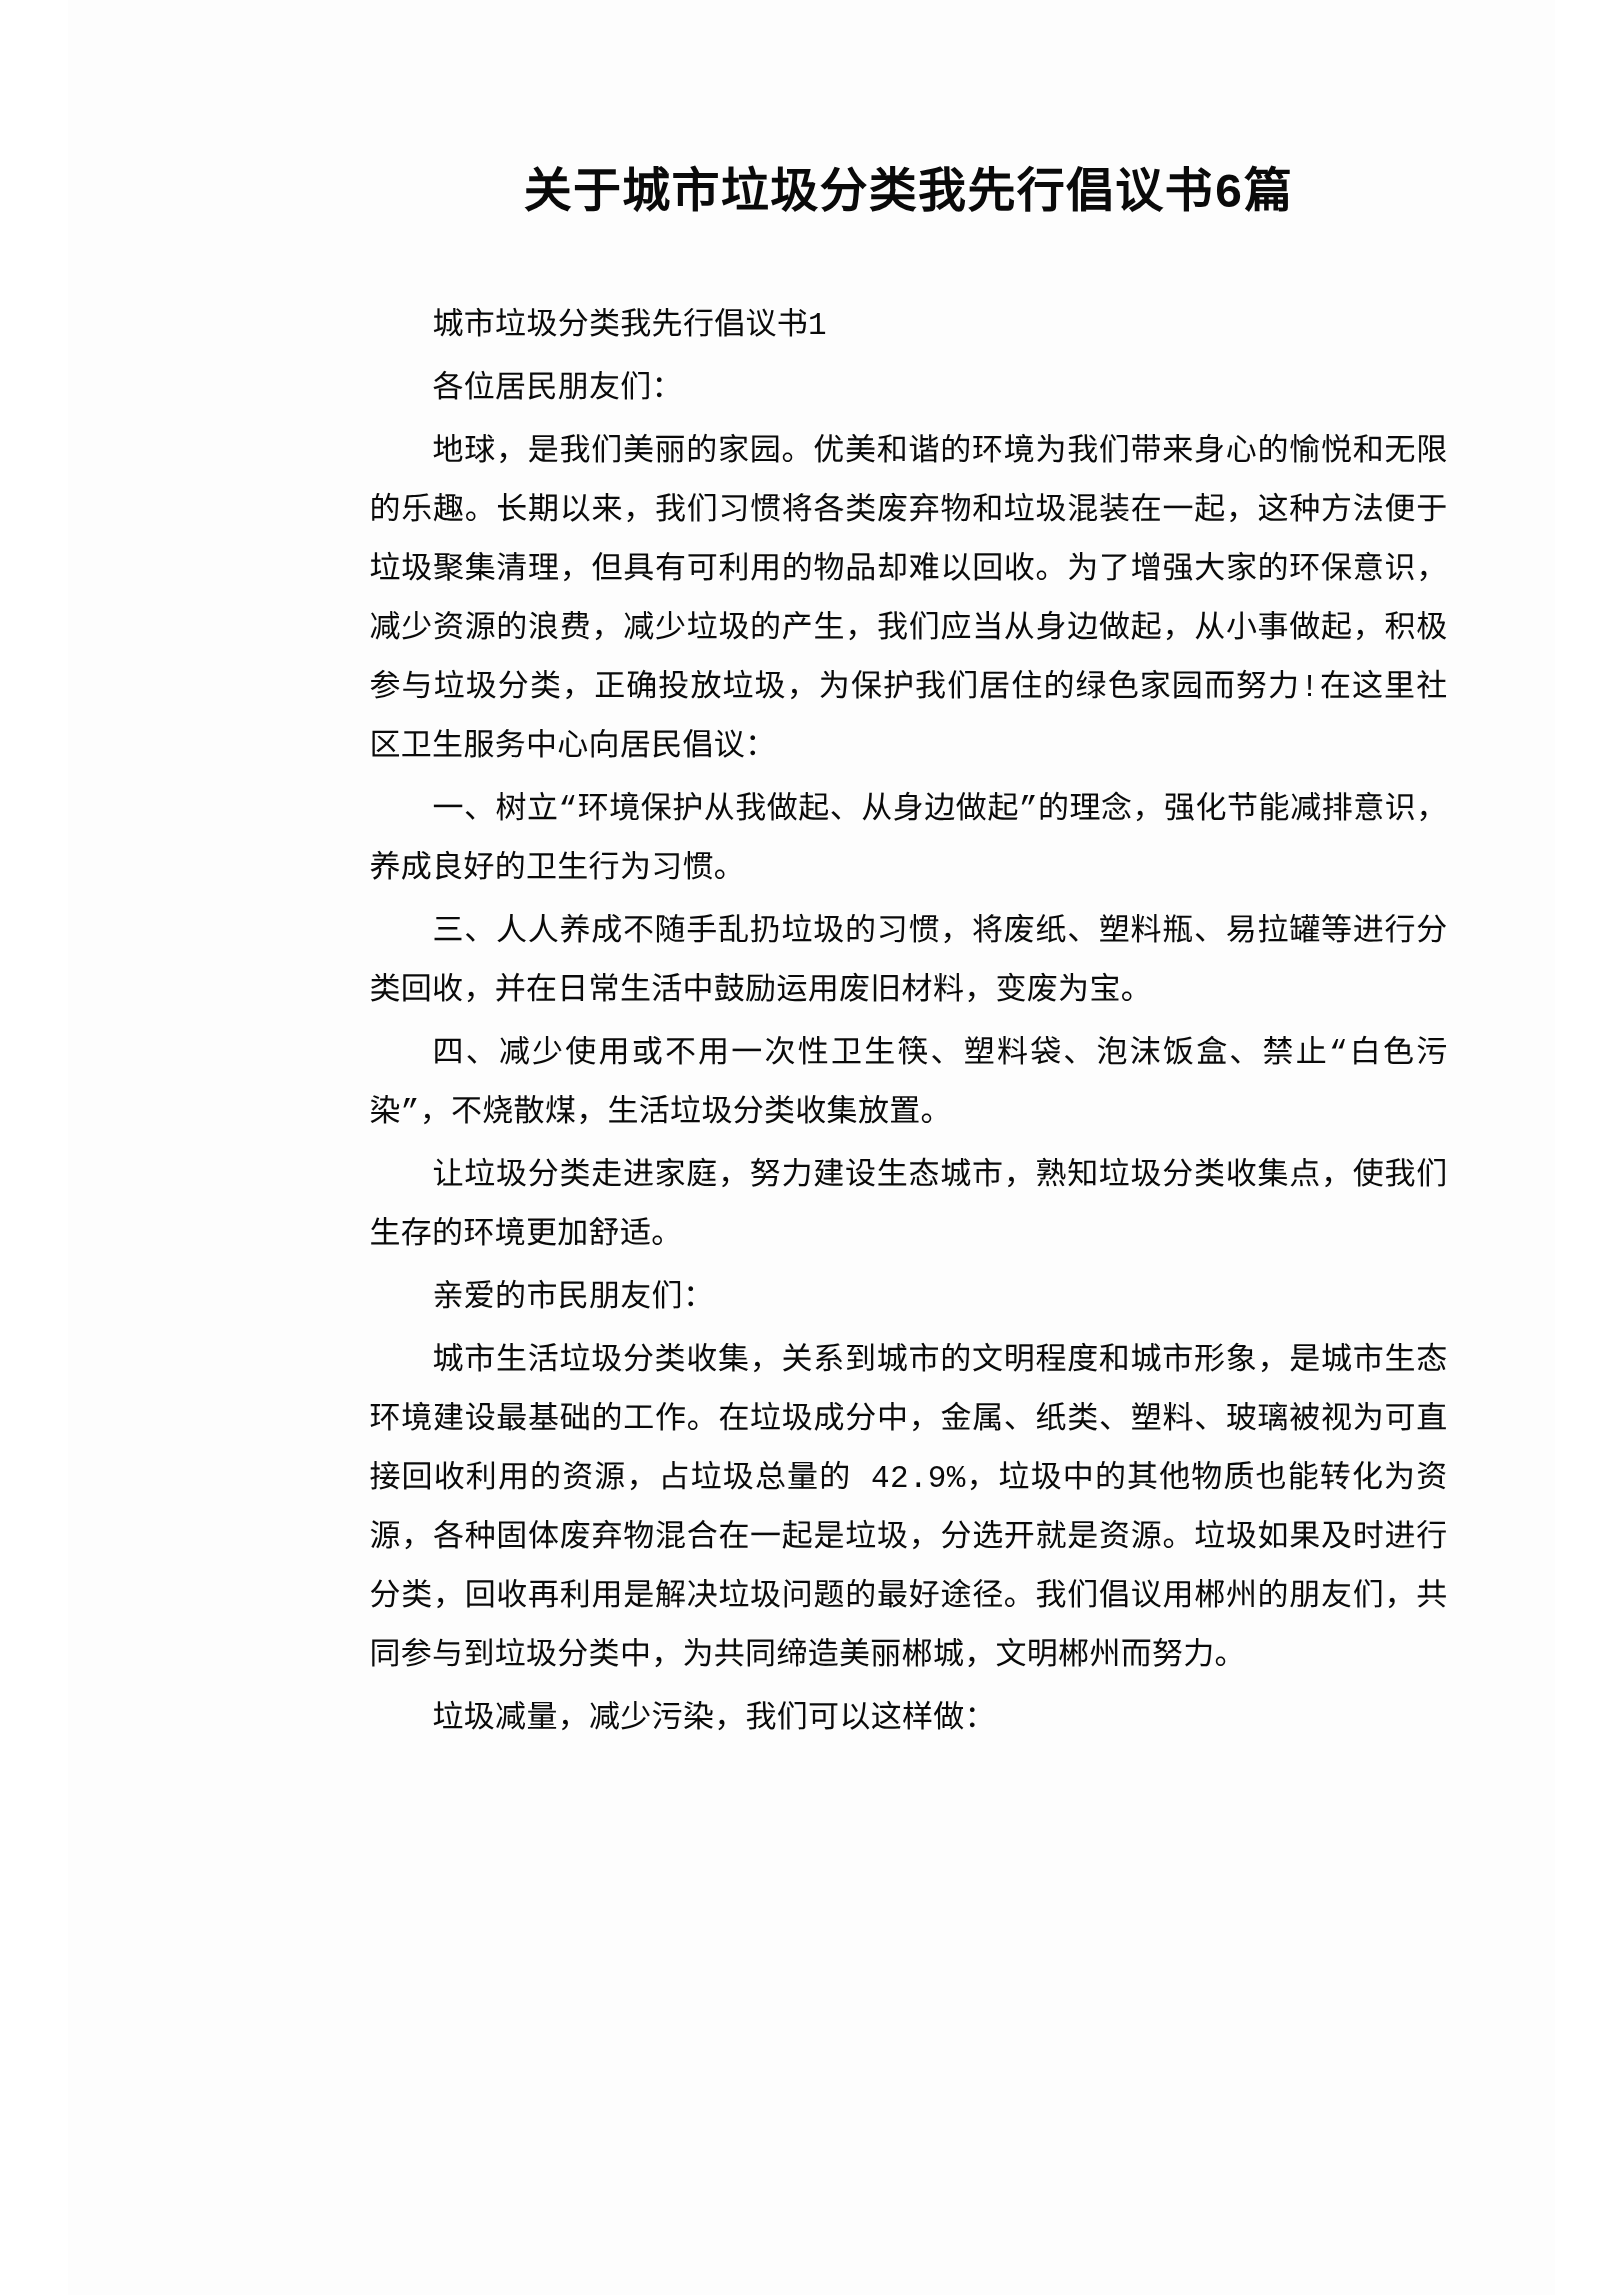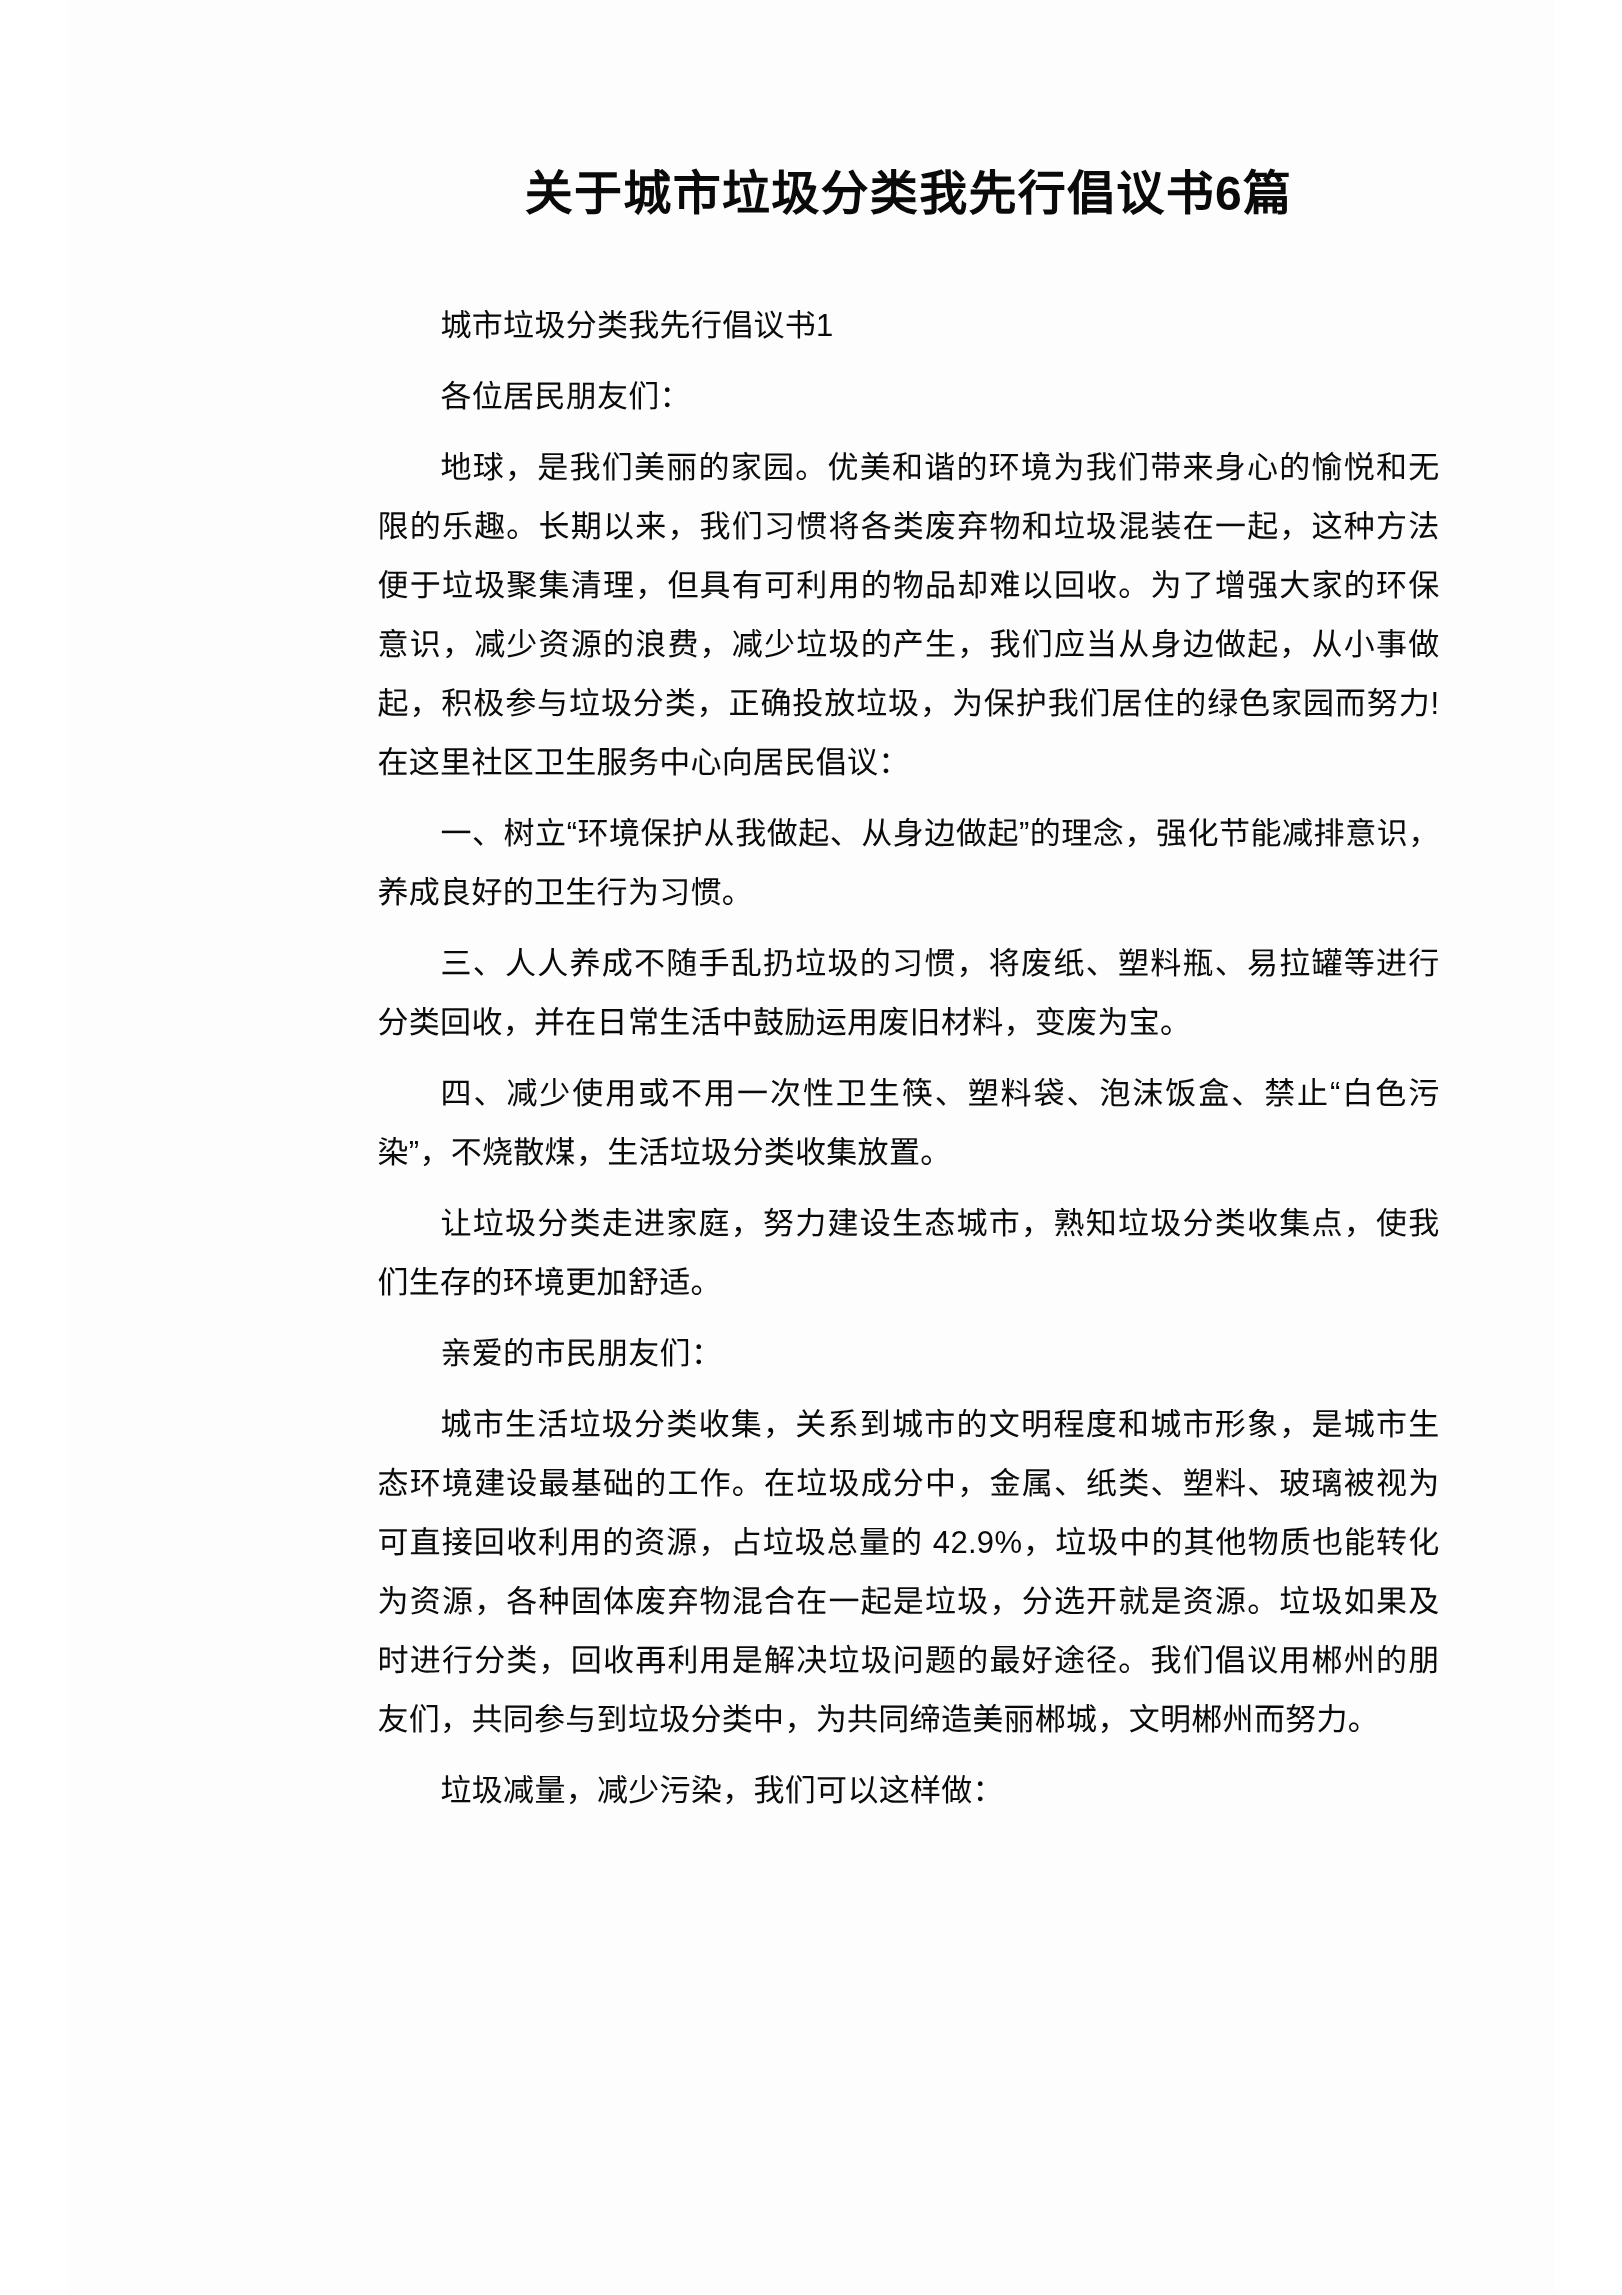--- a/index.html
+++ b/index.html
@@ -8,21 +8,21 @@
     padding: 0;
     background: #ffffff;
   }
   .page {
     position: relative;
     width: 1487px;
     height: 2295px;
     background: #fdfdfd;
     margin: 0 auto;
     overflow: hidden;
-    font-family: Liberation Sans, sans-serif;
+    font-family: Liberation Mono, monospace;
     color: #0a0a0a;
     box-sizing: border-box;
   }
   .content {
     position: absolute;
     left: 298px;
     top: 164px;
     width: 1086px;
   }
   .doc-title {
@@ -30,21 +30,21 @@
     font-weight: bold;
     text-align: center;
     line-height: 1.25;
     letter-spacing: 1.3px;
     margin: 0 0 72px 0;
     white-space: nowrap;
   }
   .para {
     font-size: 31px;
     line-height: 59px;
-    margin: 12px;
+    margin: 4px;
     text-align: justify;
     text-justify: inter-character;
     letter-spacing: 0.3px;
     word-break: break-all;
   }
   .para.indent {
     text-indent: 63px;
   }
 </style>
 </head>

